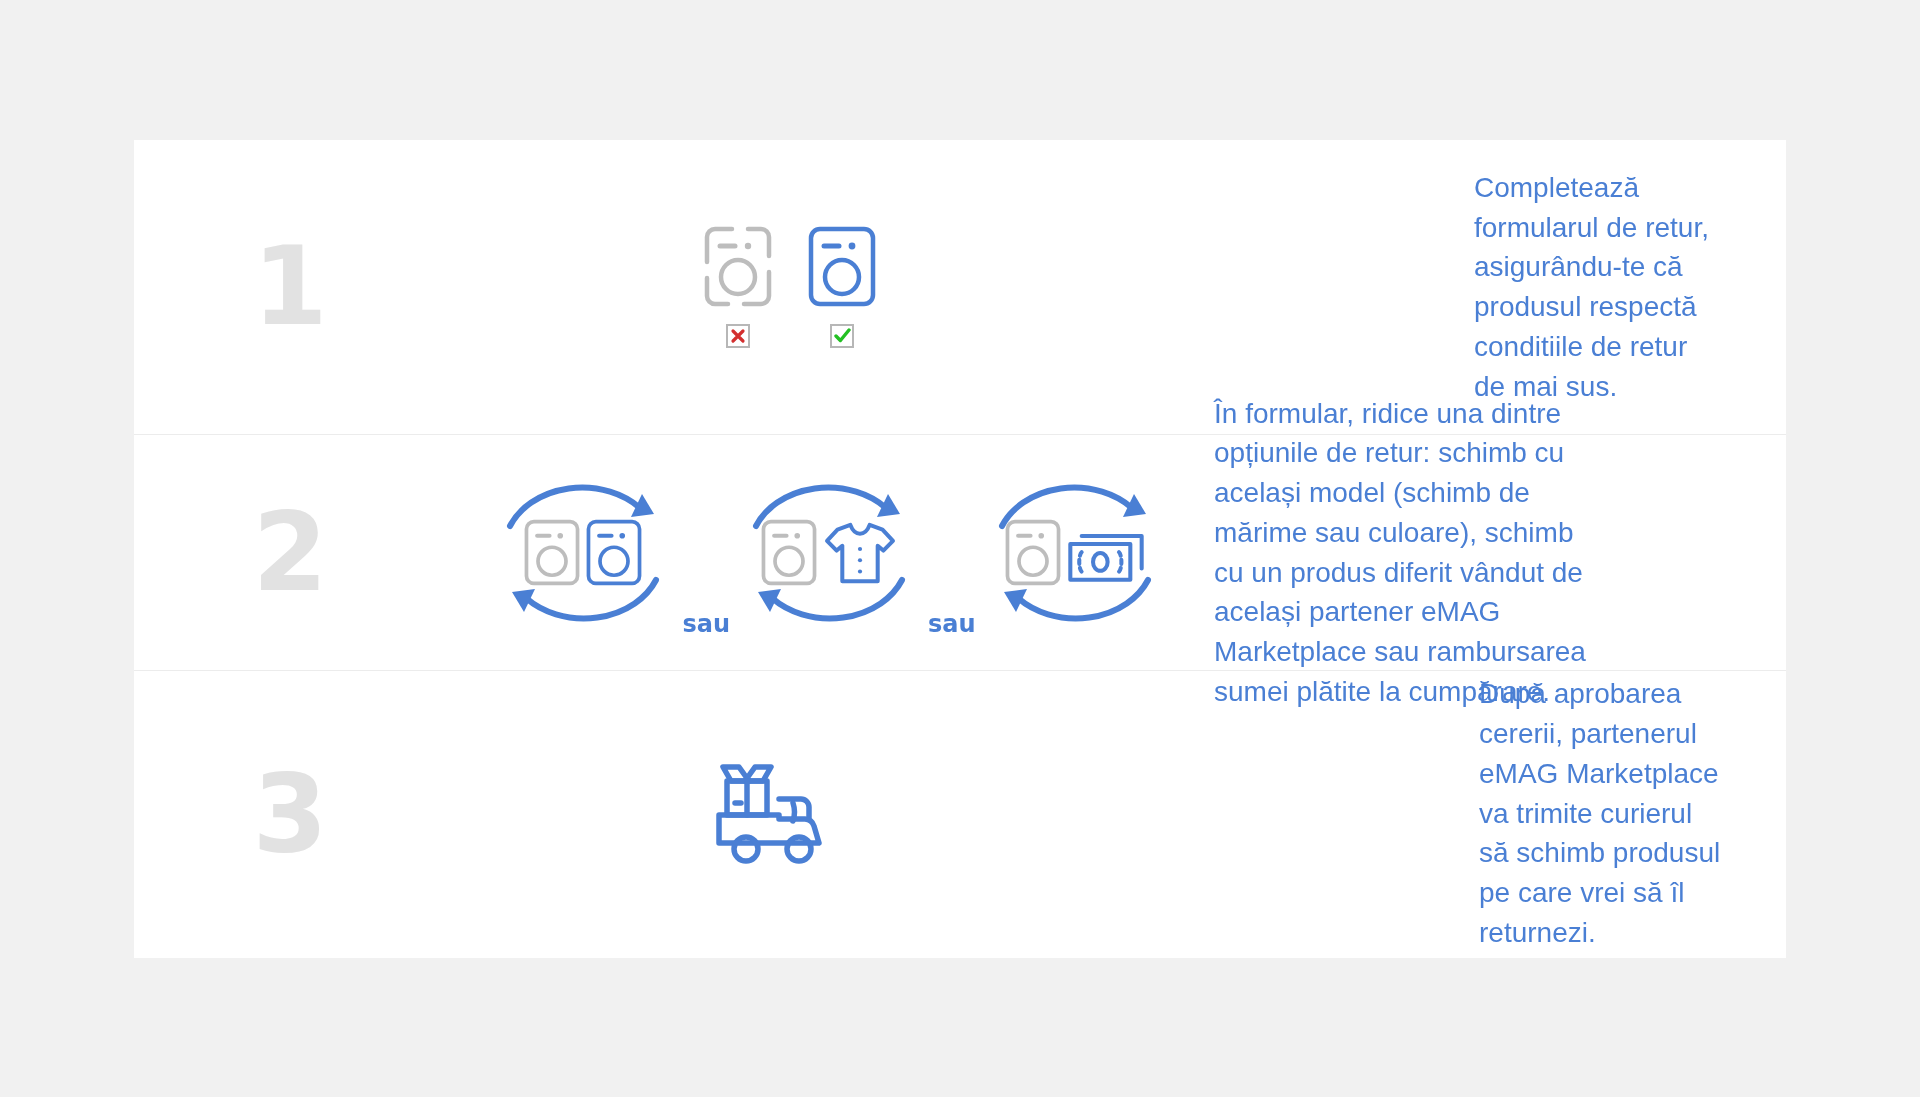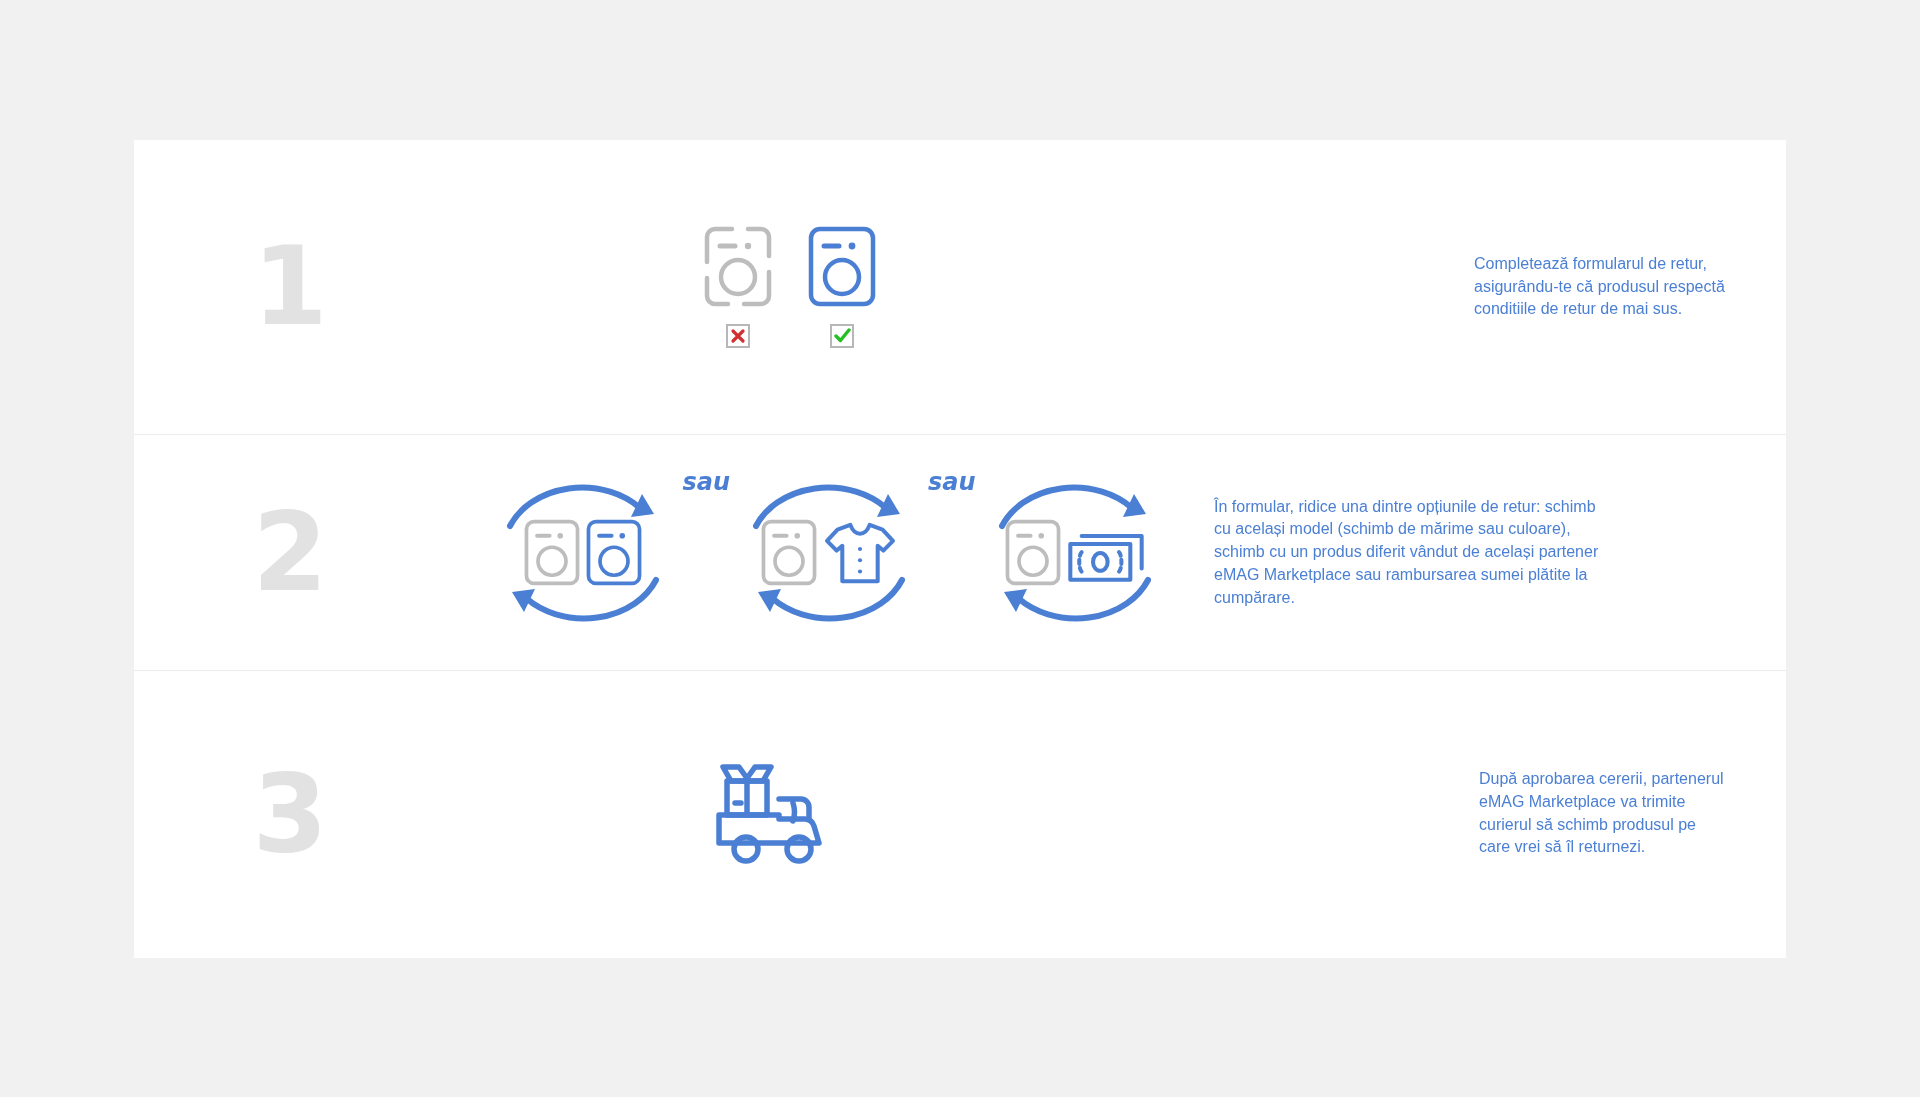--- a/index.html
+++ b/index.html
@@ -90,23 +90,22 @@
     box-sizing: border-box;
     display: flex;
     align-items: center;
     justify-content: center;
     background: #ffffff;
   }
 
   
   .exchange-strip {
     display: flex;
-    align-items: flex-start;
+    align-items: flex-end;
     gap: 0px;
-    font-style: italic;
   }
   .exchange-group {
     position: relative;
     width: 190px;
     height: 170px;
     display: flex;
     align-items: center;
     justify-content: center;
   }
   .exchange-group .inner-pair {
@@ -131,21 +130,21 @@
     white-space: nowrap;
   }
 
   
   .text-cell {
     flex: 1 1 auto;
     padding-right: 60px;
   }
   .step-text {
     font-family: "Liberation Sans", sans-serif;
-    font-size: 16px;
+    font-size: 28px;
     line-height: 1.42;
     color: #4a7fd4;
     max-width: 390px;
   }
 </style>
 </head>
 <body>
 
 <div id="page">
 

